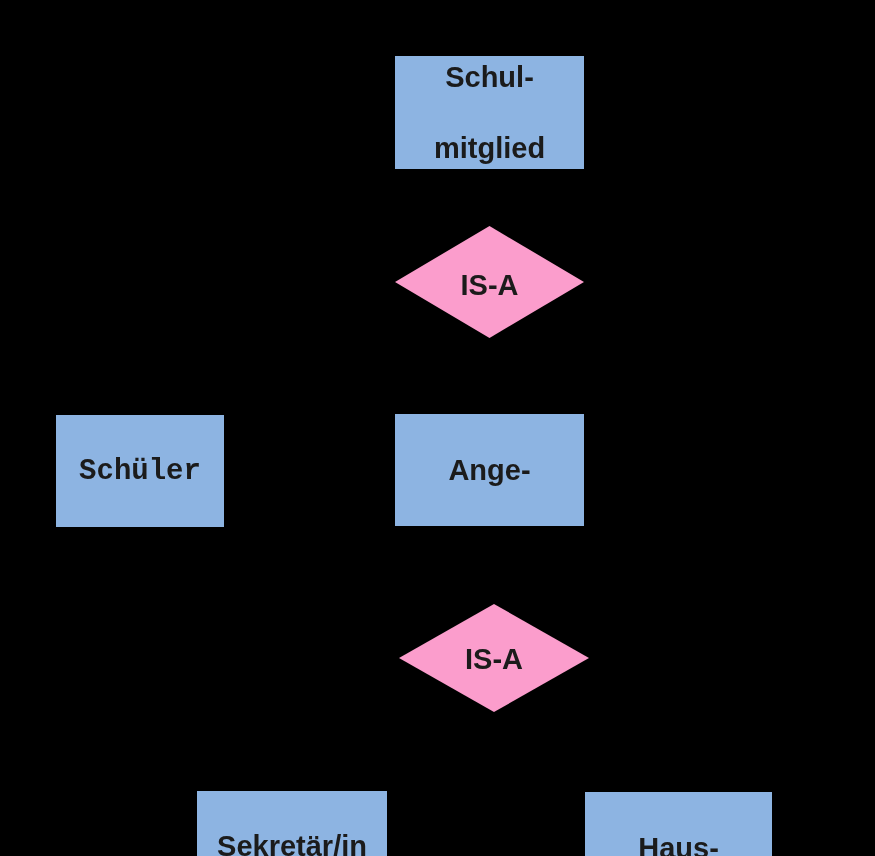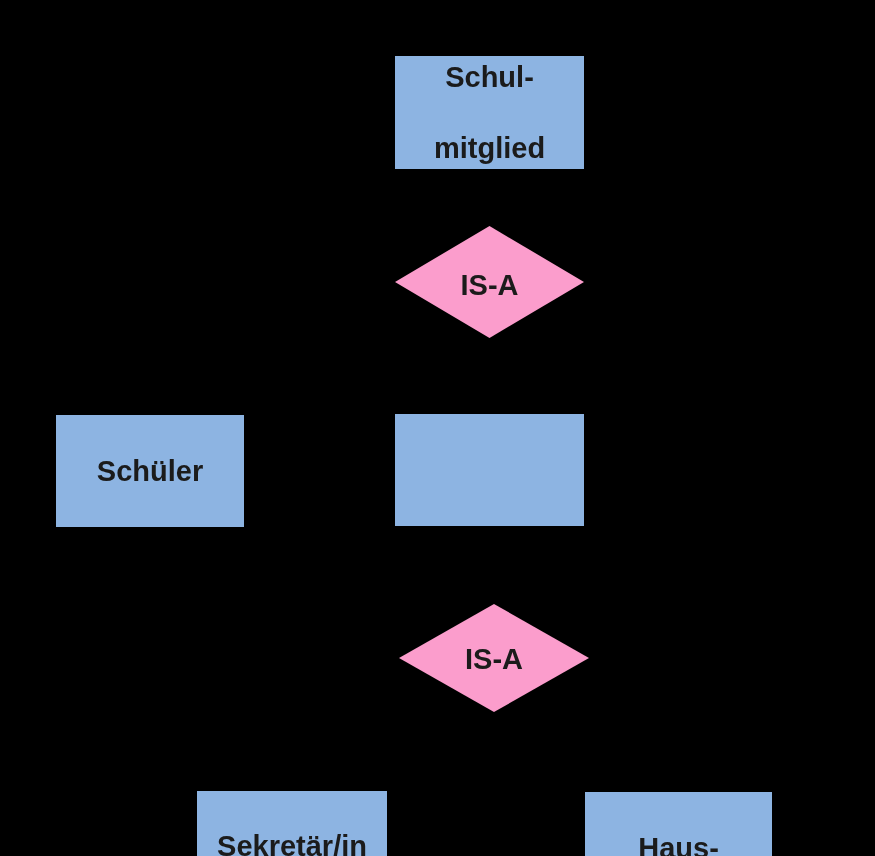--- a/index.html
+++ b/index.html
@@ -39,21 +39,21 @@
     color: var(--text);
     font-weight: bold;
     font-size: 29px;
     line-height: 37px;
   }
   .lbl .line { display: block; }
 
   
   .pos-schulmitglied { left: 343px; top: 4px;   width: 189px; height: 113px; }
   .pos-isa-top       { left: 343px; top: 174px; width: 189px; height: 112px; }
-  .pos-schueler      { left: 4px;   top: 363px; width: 188px; height: 112px; }
+  .pos-schueler      { left: 4px;   top: 363px; width: 168px; height: 112px; font-family: Liberation Mono, monospace; }
   .pos-angestellter  { left: 343px; top: 362px; width: 189px; height: 112px; }
   .pos-lehrer        { left: 683px; top: 362px; width: 189px; height: 114px; }
   .pos-isa-bottom    { left: 347px; top: 552px; width: 190px; height: 108px; }
   .pos-sekretaerin   { left: 145px; top: 739px; width: 190px; height: 111px; }
   .pos-hausmeister   { left: 533px; top: 740px; width: 187px; height: 113px; }
 </style>
 </head>
 <body>
 
 <div class="canvas">
@@ -68,20 +68,21 @@
   <div class="relationship pos-isa-top">
     <span class="lbl">IS-A</span>
   </div>
 
   <div class="entity pos-schueler">
     <span class="lbl">Schüler</span>
   </div>
 
   <div class="entity pos-angestellter">
     <div class="lbl">
+      <span class="line">Ange-</span>
     </div>
   </div>
 
 
   <div class="relationship pos-isa-bottom">
     <span class="lbl">IS-A</span>
   </div>
 
   <div class="entity pos-sekretaerin">
     <span class="lbl">Sekretär/in</span>

